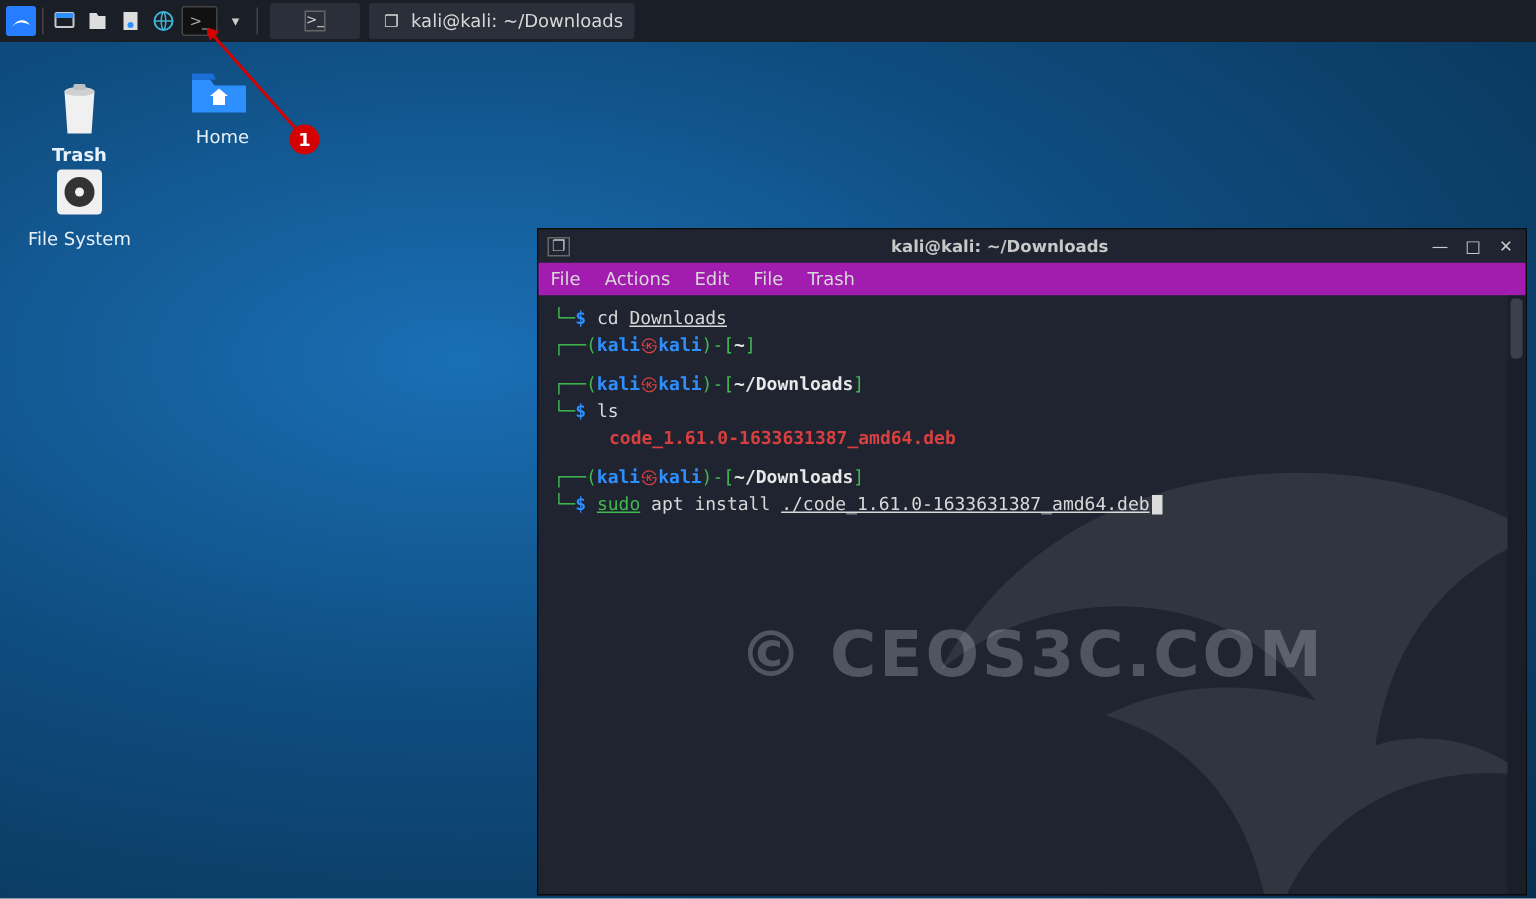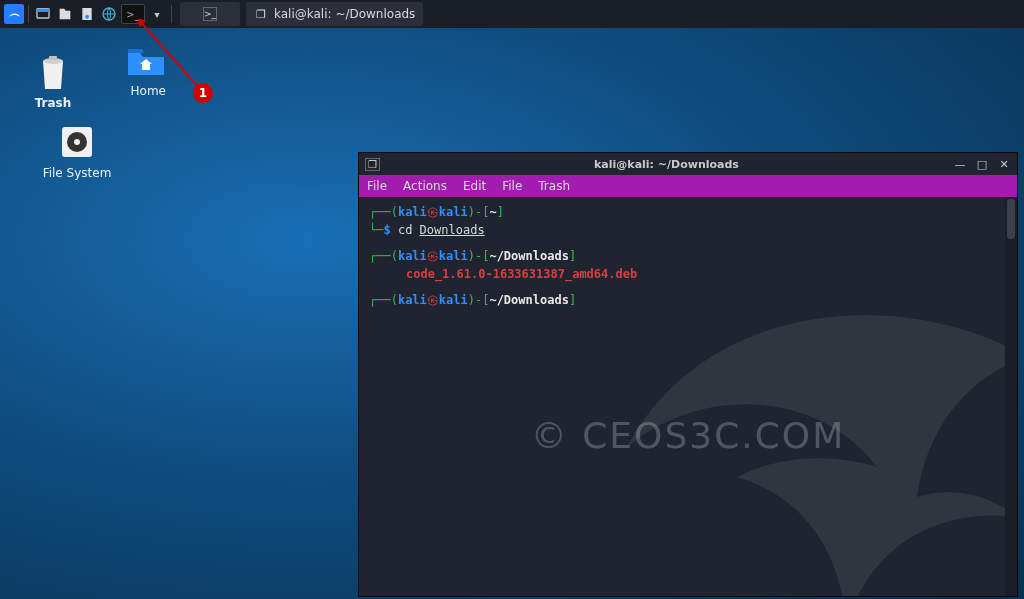--- a/index.html
+++ b/index.html
@@ -127,24 +127,25 @@
       right: -60px; top: 0; bottom: 0;
       width: 500px;
       opacity: 0.08;
     }
     .term-body .watermark {
       position: absolute;
       left: 50%; top: 60%;
       transform: translate(-50%, -50%);
       color: rgba(210,216,225,0.28);
       font-family: "DejaVu Sans", sans-serif;
-      font-size: 36px;
+      font-size: 42px;
       letter-spacing: 2px;
       white-space: nowrap;
       pointer-events: none;
+      font-weight: bold;
     }
     .c-cyan { color: #2e8fff; font-weight: bold;}
     .c-green { color: #3fb950; }
     .c-red { color: #d84040; }
     .c-white { color: #e8e8e8; font-weight: bold;}
     .u { text-decoration: underline; }
     .cursor-block { display: inline-block; width: 7px; height: 13px; background: #d8d8d8; vertical-align: middle; margin-left: 2px;}
     
     .term-scroll {
       position: absolute;
@@ -220,21 +221,21 @@
 <div class="desktop-icon" style="top:40px;left:96px;align-items:flex-end;">
   <div class="icon-box">
     <svg width="40" height="34" viewBox="0 0 40 34">
         <path fill="#2e8fff" d="M2 10h12l3 4h21v18H2z"></path>
         <path fill="#1a6fd8" d="M2 6h14l2 4H2z"></path>
         <path fill="#fff" d="M20 16l-6 5h2v6h8v-6h2z"></path>
       </svg>
   </div>
   <span>Home</span>
 </div>
-<div class="desktop-icon" style="top:122px;left:18px;margin-left:24px;">
+<div class="desktop-icon" style="top:108px;left:18px;">
   <div class="icon-box">
     <svg width="34" height="34" viewBox="0 0 34 34">
         <rect x="2" y="2" width="30" height="30" rx="3" fill="#f0f0f0"></rect>
         <circle cx="17" cy="17" r="10" fill="#333"></circle>
         <circle cx="17" cy="17" r="3" fill="#f0f0f0"></circle>
       </svg>
   </div>
   <span>File System</span>
 </div>
 
@@ -263,35 +264,41 @@
     <span>File</span>
     <span>Trash</span>
   </div>
   <div class="term-body">
 
     <svg class="dragon" viewBox="0 0 500 500">
       <path fill="#ffffff" d="M50 250c80-150 280-160 400-90-60 20-100 70-110 140 30-10 70-5 100 20-80-10-150 30-170 110-5-70-40-130-110-150 40-20 90-25 140-10-60-80-180-80-250-20z"></path>
     </svg>
 
     <div>
+      <span class="c-green">└─</span><span class="c-cyan">$</span> <span>cd </span><span class="u">Downloads</span>
+    </div>
+    <div>
       <span class="c-green">┌──(</span><span class="c-cyan">kali</span><span class="c-red">㉿</span><span class="c-cyan">kali</span><span class="c-green">)-[</span><span class="c-white">~</span><span class="c-green">]</span>
     </div>
-    <div>
-      <span class="c-green">└─</span><span class="c-cyan">$</span> <span>cd </span><span class="u">Downloads</span>
-    </div>
     <div style="height:8px"></div>
 
     <div>
       <span class="c-green">┌──(</span><span class="c-cyan">kali</span><span class="c-red">㉿</span><span class="c-cyan">kali</span><span class="c-green">)-[</span><span class="c-white">~/Downloads</span><span class="c-green">]</span>
+    </div>
+    <div>
+      <span class="c-green">└─</span><span class="c-cyan">$</span> <span>ls</span>
     </div>
     <div><span class="c-red" style="font-weight:bold;margin-left:37px;">code_1.61.0-1633631387_amd64.deb</span></div>
     <div style="height:8px"></div>
 
     <div>
       <span class="c-green">┌──(</span><span class="c-cyan">kali</span><span class="c-red">㉿</span><span class="c-cyan">kali</span><span class="c-green">)-[</span><span class="c-white">~/Downloads</span><span class="c-green">]</span>
     </div>
+    <div>
+      <span class="c-green">└─</span><span class="c-cyan">$</span> <span class="u c-green">sudo</span><span> apt install </span><span class="u">./code_1.61.0-1633631387_amd64.deb</span><span class="cursor-block"></span>
+    </div>
 
     <div class="watermark">© CEOS3C.COM</div>
   </div>
   <div class="term-scroll">
     <div class="term-scroll-thumb"></div>
   </div>
 </div>
 
 </body></html>

